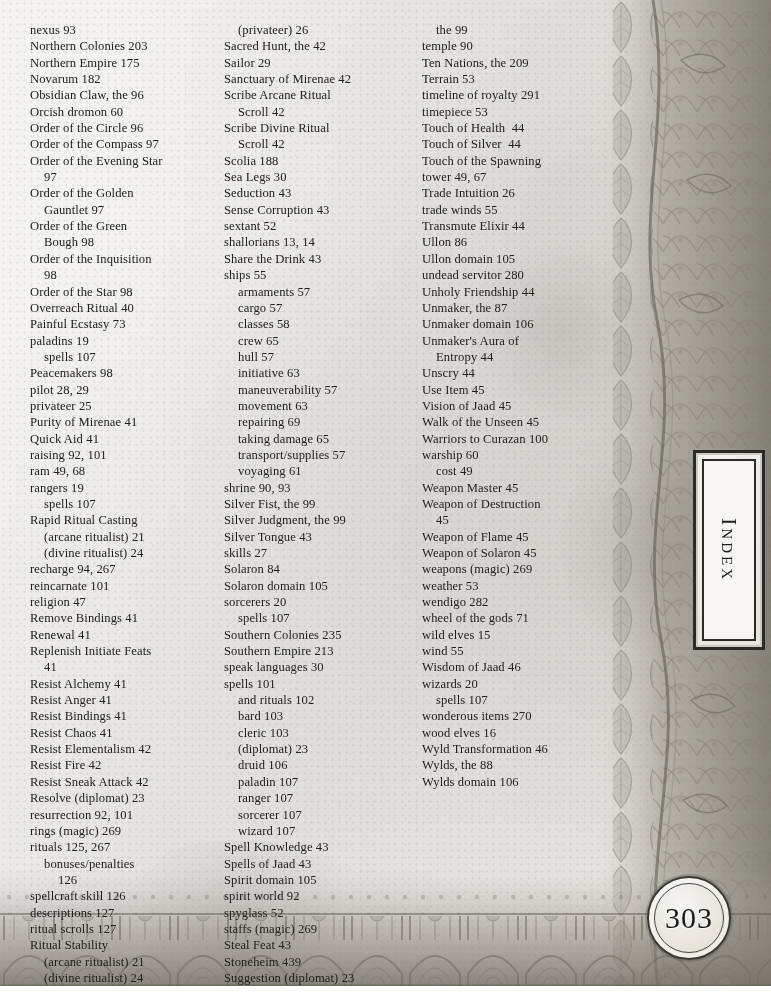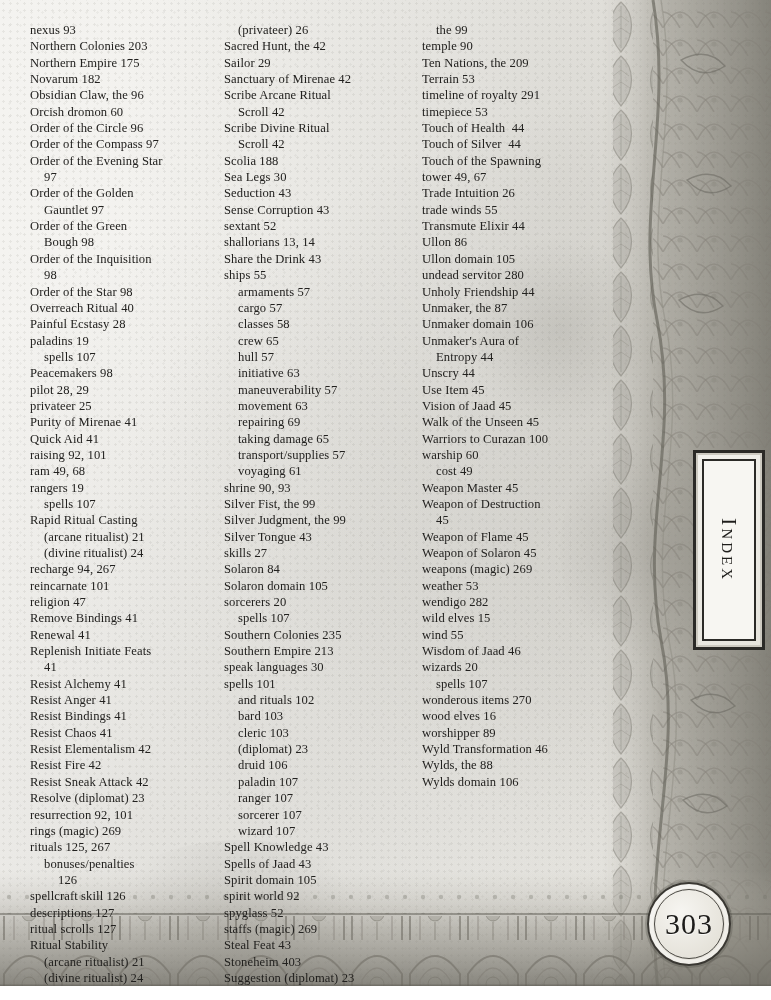--- a/index.html
+++ b/index.html
@@ -116,21 +116,21 @@
     font-variant: small-caps;
     font-size: 22px;
     letter-spacing: 3px;
     color: #1e1d1b;
   }
 
   
   .page-num {
     position: absolute;
     right: 40px;
-    bottom: 34px;
+    bottom: 40px;
     width: 84px;
     height: 84px;
     z-index: 7;
     display: flex;
     align-items: center;
     justify-content: center;
   }
   .page-num .ring {
     position: absolute;
     inset: 0;
@@ -247,21 +247,21 @@
         <div class="entry">Order of the Evening Star</div>
         <div class="entry i1">97</div>
         <div class="entry">Order of the Golden</div>
         <div class="entry i1">Gauntlet 97</div>
         <div class="entry">Order of the Green</div>
         <div class="entry i1">Bough 98</div>
         <div class="entry">Order of the Inquisition</div>
         <div class="entry i1">98</div>
         <div class="entry">Order of the Star 98</div>
         <div class="entry">Overreach Ritual 40</div>
-        <div class="entry">Painful Ecstasy 28</div>
+        <div class="entry">Painful Ecstasy 73</div>
         <div class="entry">paladins 19</div>
         <div class="entry i1">spells 107</div>
         <div class="entry">Peacemakers 98</div>
         <div class="entry">pilot 28, 29</div>
         <div class="entry">privateer 25</div>
         <div class="entry">Purity of Mirenae 41</div>
         <div class="entry">Quick Aid 41</div>
         <div class="entry">raising 92, 101</div>
         <div class="entry">ram 49, 68</div>
         <div class="entry">rangers 19</div>
@@ -348,21 +348,21 @@
         <div class="entry i1">ranger 107</div>
         <div class="entry i1">sorcerer 107</div>
         <div class="entry i1">wizard 107</div>
         <div class="entry">Spell Knowledge 43</div>
         <div class="entry">Spells of Jaad 43</div>
         <div class="entry">Spirit domain 105</div>
         <div class="entry">spirit world 92</div>
         <div class="entry">spyglass 52</div>
         <div class="entry">staffs (magic) 269</div>
         <div class="entry">Steal Feat 43</div>
-        <div class="entry">Stoneheim 403</div>
+        <div class="entry">Stoneheim 439</div>
         <div class="entry">Suggestion (diplomat) 23</div>
         <div class="entry">Take It With You 44</div>
       </div>
     <div class="col c3" id="col-3">
         <div class="entry i1">the 99</div>
         <div class="entry">temple 90</div>
         <div class="entry">Ten Nations, the 209</div>
         <div class="entry">Terrain 53</div>
         <div class="entry">timeline of royalty 291</div>
         <div class="entry">timepiece 53</div>
@@ -389,28 +389,28 @@
         <div class="entry">warship 60</div>
         <div class="entry i1">cost 49</div>
         <div class="entry">Weapon Master 45</div>
         <div class="entry">Weapon of Destruction</div>
         <div class="entry i1">45</div>
         <div class="entry">Weapon of Flame 45</div>
         <div class="entry">Weapon of Solaron 45</div>
         <div class="entry">weapons (magic) 269</div>
         <div class="entry">weather 53</div>
         <div class="entry">wendigo 282</div>
+        <div class="entry">wheel of the gods 71</div>
         <div class="entry">wild elves 15</div>
         <div class="entry">wind 55</div>
         <div class="entry">Wisdom of Jaad 46</div>
         <div class="entry">wizards 20</div>
         <div class="entry i1">spells 107</div>
         <div class="entry">wonderous items 270</div>
         <div class="entry">wood elves 16</div>
-        <div class="entry">worshipper 89</div>
         <div class="entry">Wyld Transformation 46</div>
         <div class="entry">Wylds, the 88</div>
         <div class="entry">Wylds domain 106</div>
       </div>
   </div>
 
   <div class="tab-plaque">
     <div class="frame-outer"></div>
     <div class="frame-inner"></div>
     <div class="tab-label">Index</div>

